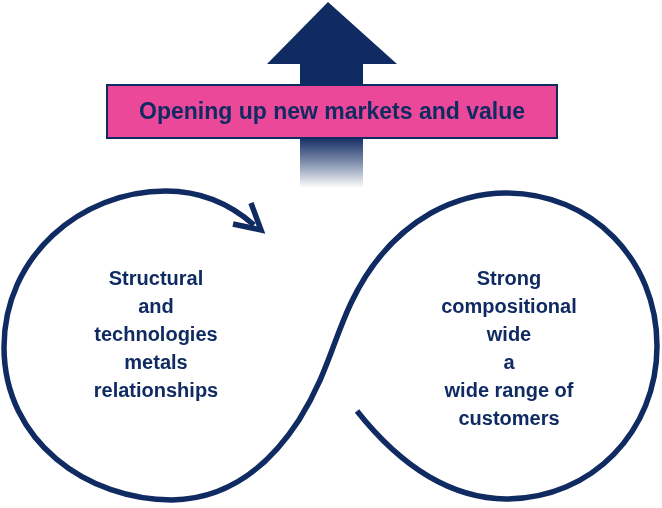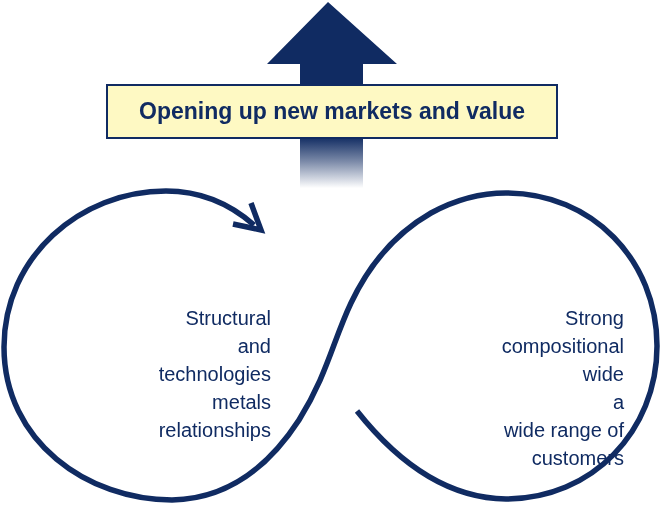--- a/index.html
+++ b/index.html
@@ -20,42 +20,41 @@
     left: 0;
     top: 0;
   }
   .banner {
     position: absolute;
     left: 106px;
     top: 84px;
     width: 452px;
     height: 55px;
     box-sizing: border-box;
-    background: #fef9c3;
+    background: #ec4899;
     border: 2px solid #102b62;
     display: flex;
     align-items: center;
     justify-content: center;
   }
   .banner-label {
     color: #102b62;
     font-size: 23px;
     font-weight: bold;
     white-space: nowrap;
   }
   .loop-text {
     position: absolute;
     width: 230px;
     top: 264px;
     color: #102b62;
     font-size: 20px;
-    font-weight: normal;
+    font-weight: bold;
     line-height: 28px;
-    text-align: right;
-    margin-top: 40px;
+    text-align: center;
   }
   .loop-text.left  { left: 41px;  }
   .loop-text.right { left: 394px; }
 </style>
 </head>
 <body>
 
 <div class="canvas">
 
   <svg class="diagram-svg" width="662" height="508" viewBox="0 0 662 508">

